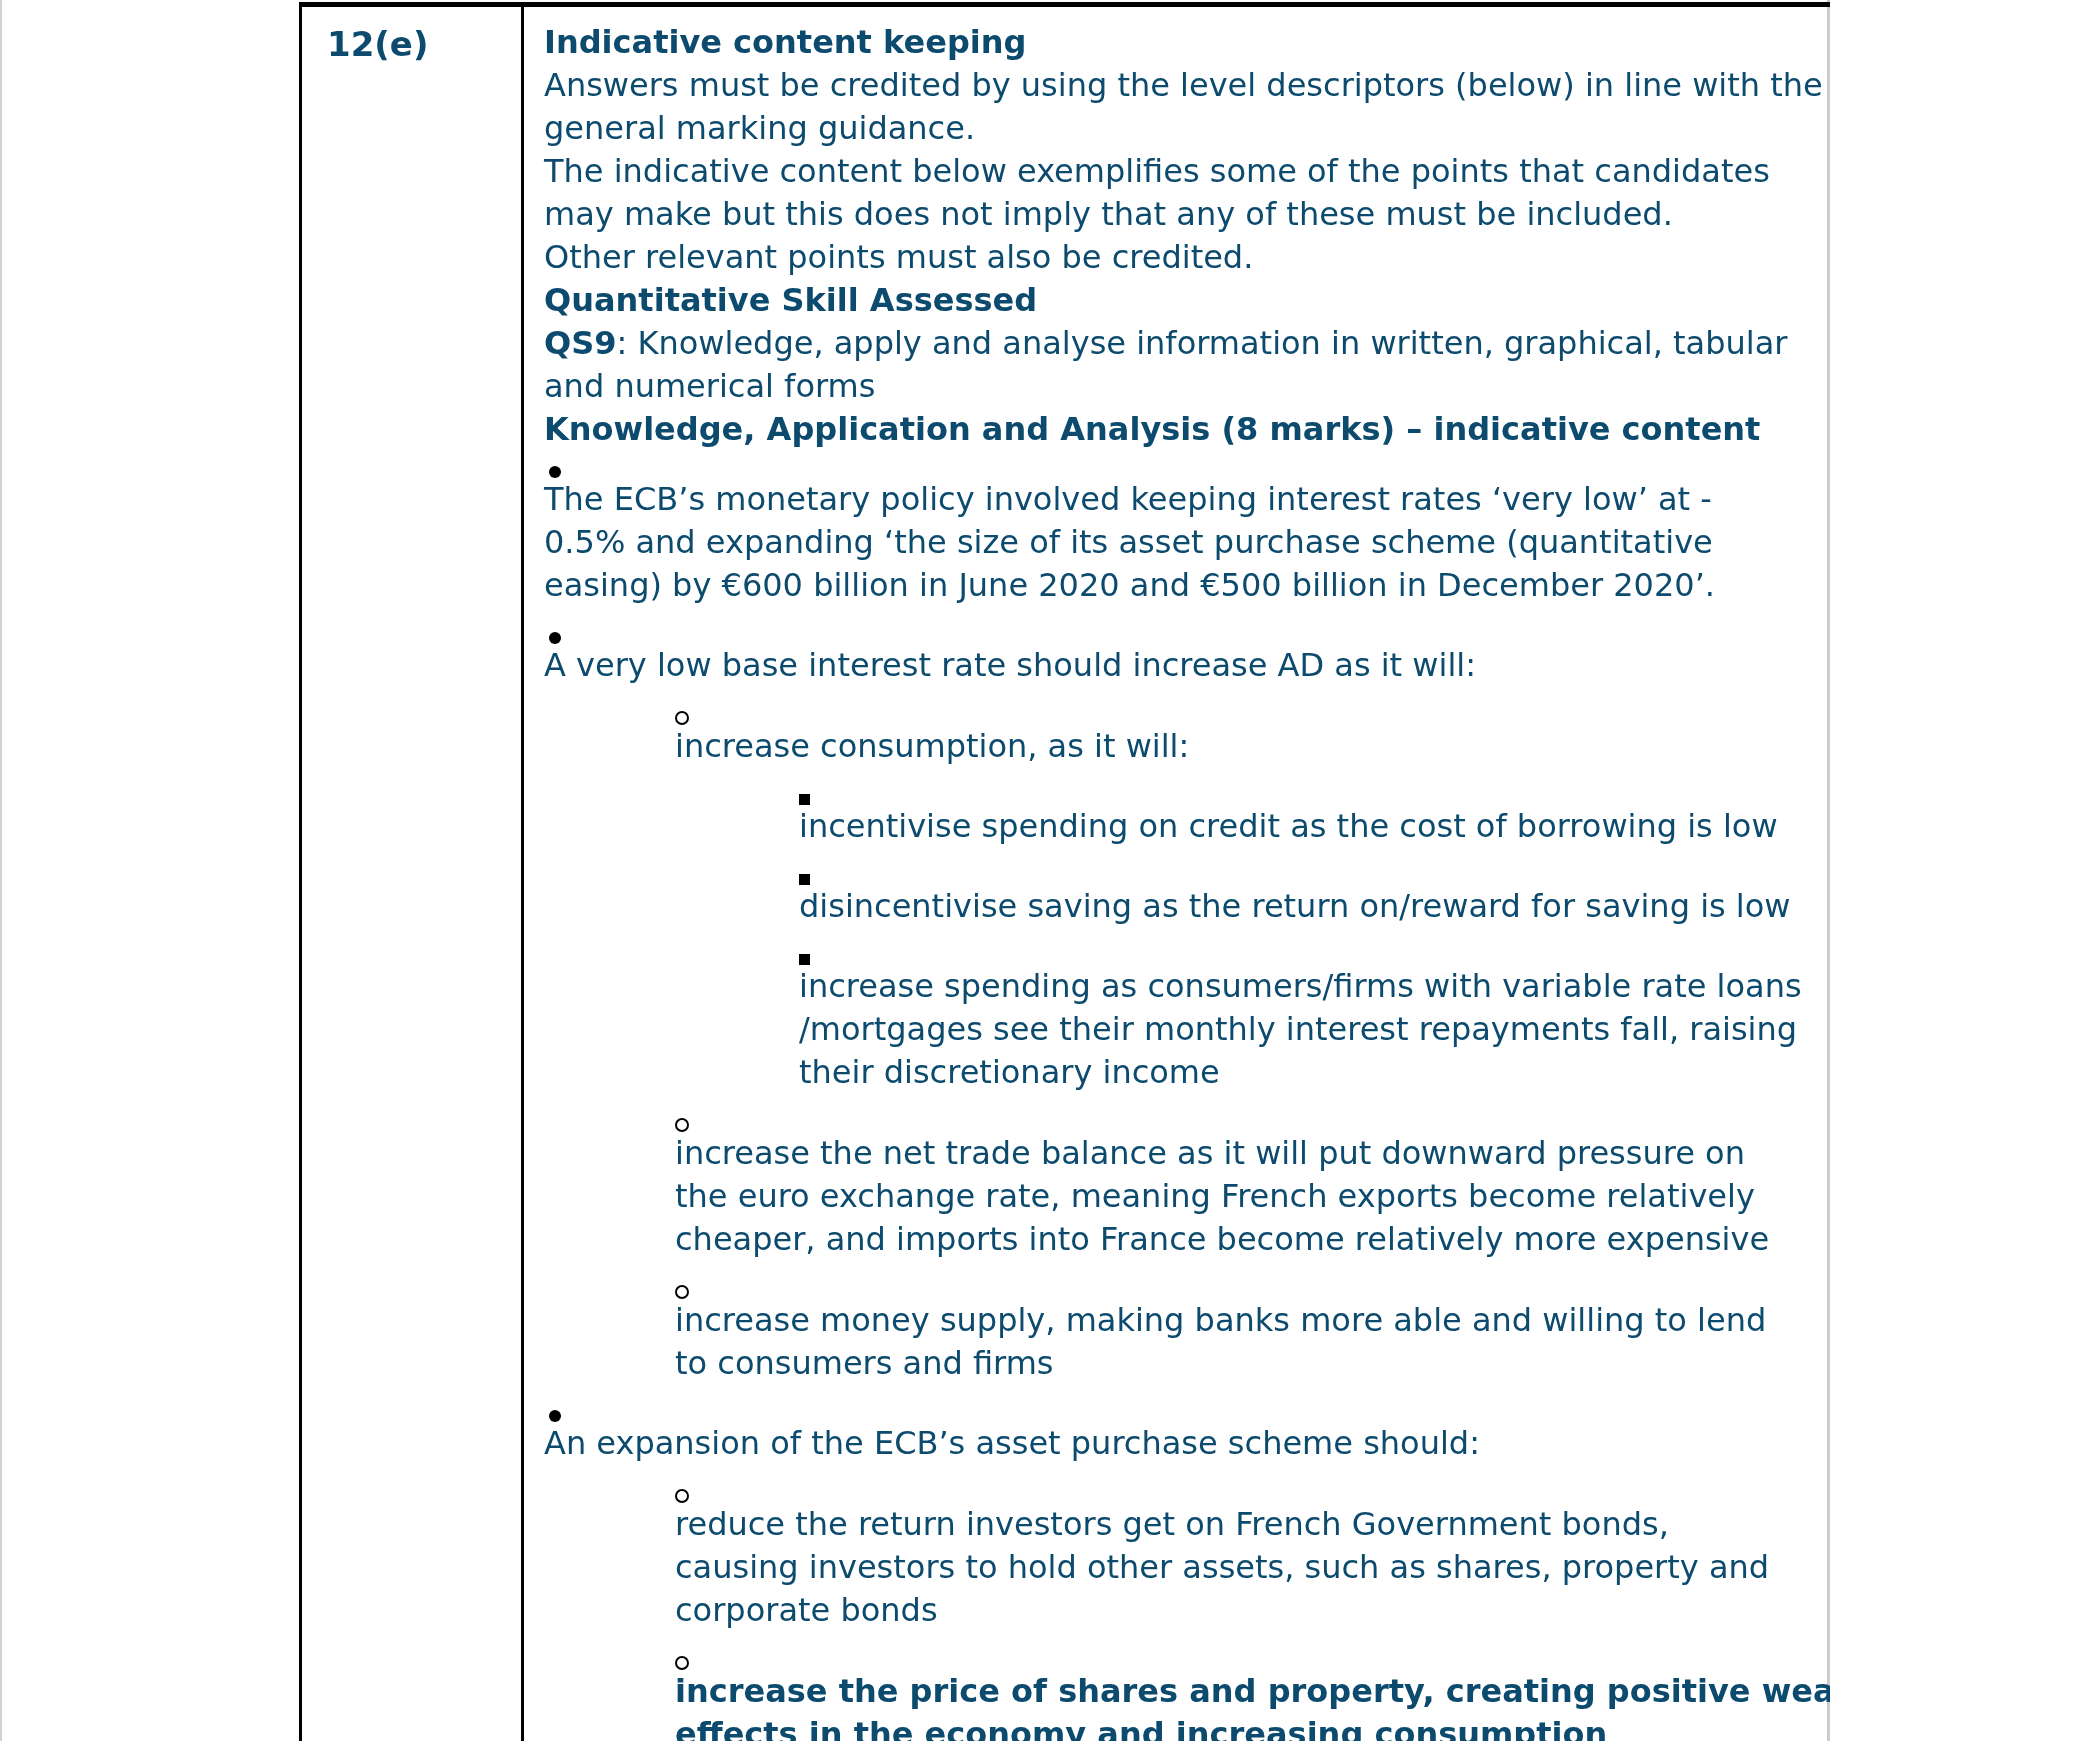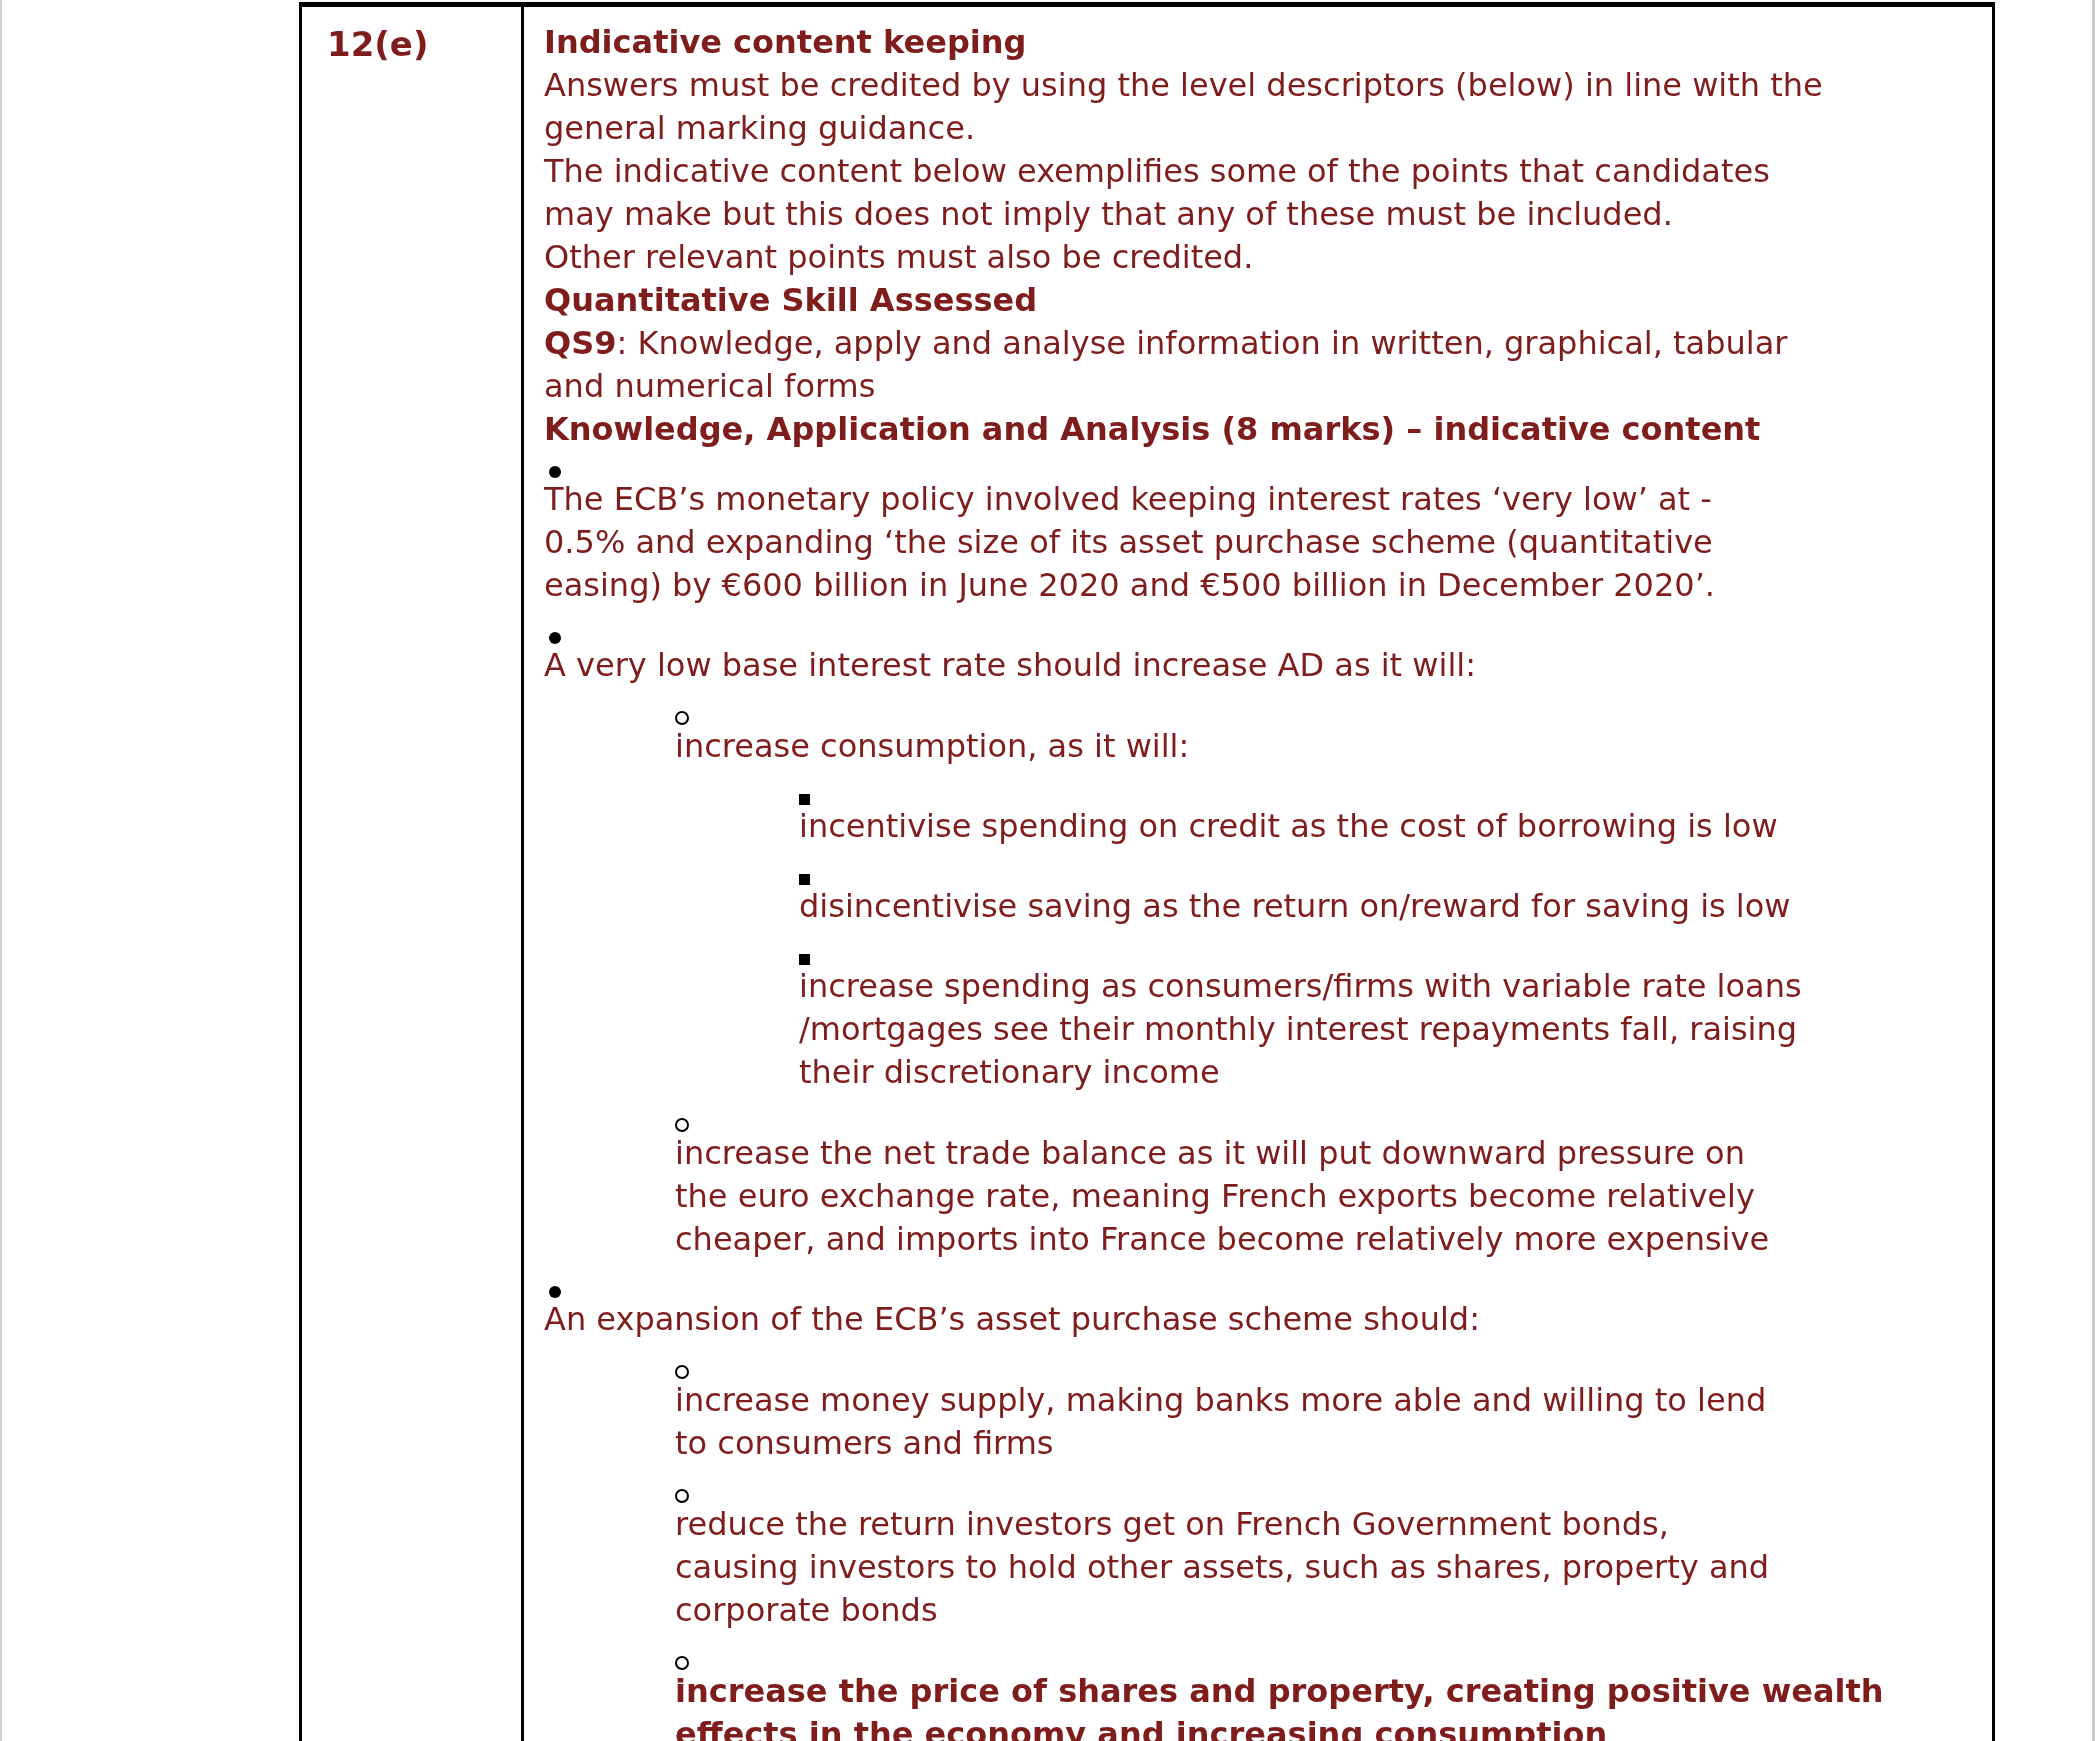--- a/index.html
+++ b/index.html
@@ -1,17 +1,17 @@
 <!DOCTYPE html>
 <html><head>
 <meta charset="utf-8">
 <style>
   html,body{margin:0;padding:0;background:#ffffff;}
-  .page{position:relative;width:2095px;height:1741px;background:#ffffff;overflow:hidden;
-        font-family:"DejaVu Sans","Liberation Sans",sans-serif;color:#7f1d1d;}
+  .page{position:relative;width:1830px;height:1741px;background:#ffffff;overflow:hidden;
+        font-family:"DejaVu Sans","Liberation Sans",sans-serif;color:#0c4a6e;}
   .edge-left{position:absolute;left:0;top:0;width:2px;height:100%;background:#d2d2d2;}
   .edge-right{position:absolute;right:0;top:0;width:3px;height:100%;background:#cccccc;}
   .border-top{position:absolute;left:299px;top:2px;width:1696px;height:5px;background:#000;}
   .vline{position:absolute;top:2px;bottom:0;width:3px;background:#000;}
   .v1{left:299px}.v2{left:521px}.v3{left:1992px}
   .qcell{position:absolute;left:301px;top:7px;width:220px;box-sizing:border-box;
          padding:16px 0 0 26px;font-weight:bold;font-size:34px;line-height:43px;}
   .ccell{position:absolute;left:524px;top:7px;width:1468px;box-sizing:border-box;
          padding:14px 34px 0 20px;font-size:32px;line-height:43px;}
   .ccell p{margin:0;white-space:pre-line;}
@@ -116,33 +116,33 @@
 
       <div class="row lvl2">
         <span class="mk mk2">
             <i class="ring"></i>
           </span>
         <span class="txt">increase the net trade balance as it will put downward pressure on
 the euro exchange rate, meaning French exports become relatively
 cheaper, and imports into France become relatively more expensive</span>
       </div>
 
-      <div class="row">
-        <span class="mk mk1">
-            <i class="disc"></i>
-          </span>
-        <span class="txt">An expansion of the ECB’s asset purchase scheme should:</span>
-      </div>
-
       <div class="row lvl2">
         <span class="mk mk2">
             <i class="ring"></i>
           </span>
         <span class="txt">increase money supply, making banks more able and willing to lend
 to consumers and firms</span>
+      </div>
+
+      <div class="row">
+        <span class="mk mk1">
+            <i class="disc"></i>
+          </span>
+        <span class="txt">An expansion of the ECB’s asset purchase scheme should:</span>
       </div>
 
       <div class="row lvl2">
         <span class="mk mk2">
             <i class="ring"></i>
           </span>
         <span class="txt">reduce the return investors get on French Government bonds,
 causing investors to hold other assets, such as shares, property and
 corporate bonds</span>
       </div>

